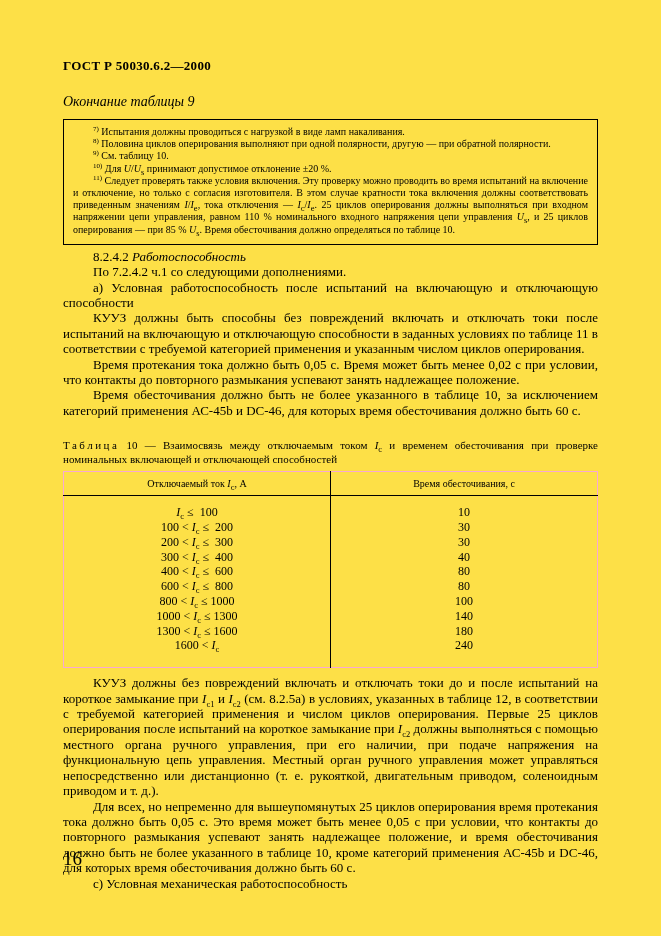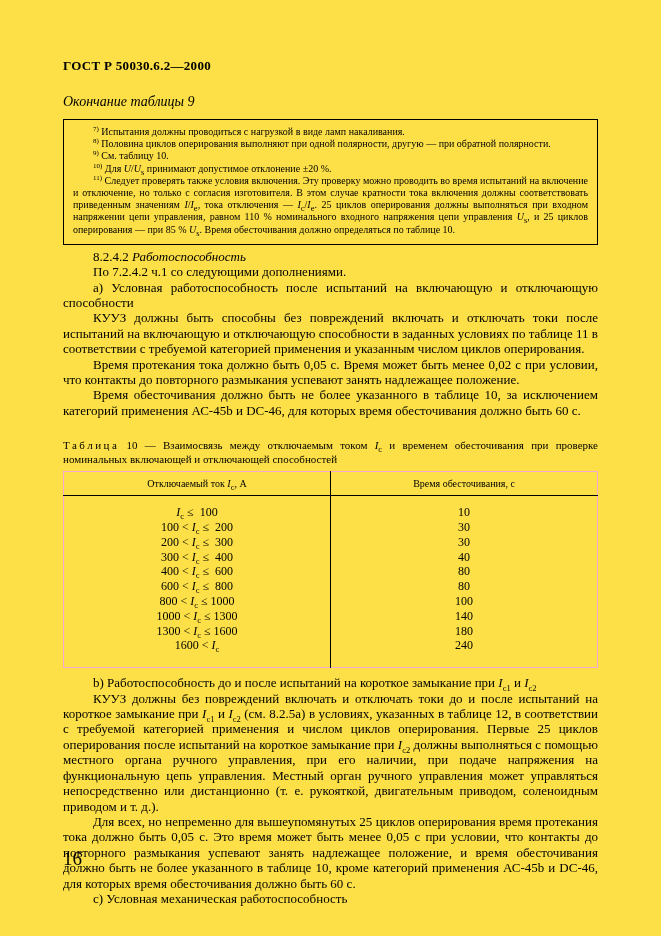--- a/index.html
+++ b/index.html
@@ -152,21 +152,20 @@
         <td>180</td>
       </tr>
       <tr>
         <td>1600 &lt; <i>I</i><sub>c</sub></td>
         <td>240</td>
       </tr>
     </tbody>
   </table>
 
   <div class="body-text after-table">
-    <p>b) Работоспособность до и после испытаний на короткое замыкание при <i>I</i><sub>c1</sub> и <i>I</i><sub>c2</sub></p>
     <p>КУУЗ должны без повреждений включать и отключать токи до и после испытаний на короткое замыкание при <i>I</i><sub>c1</sub> и <i>I</i><sub>c2</sub> (см. 8.2.5а) в условиях, указанных в таблице 12, в соответствии с требуемой категорией применения и числом циклов оперирования. Первые 25 циклов оперирования после испытаний на короткое замыкание при <i>I</i><sub>c2</sub> должны выполняться с помощью местного органа ручного управления, при его наличии, при подаче напряжения на функциональную цепь управления. Местный орган ручного управления может управляться непосредственно или дистанционно (т. е. рукояткой, двигательным приводом, соленоидным приводом и т. д.).</p>
     <p>Для всех, но непременно для вышеупомянутых 25 циклов оперирования время протекания тока должно быть 0,05 с. Это время может быть менее 0,05 с при условии, что контакты до повторного размыкания успевают занять надлежащее положение, и время обесточивания должно быть не более указанного в таблице 10, кроме категорий применения АС-45b и DC-46, для которых время обесточивания должно быть 60 с.</p>
     <p>c) Условная механическая работоспособность</p>
   </div>
 
   <p class="page-number">16</p>
 
 </div>
 
 </body></html>

